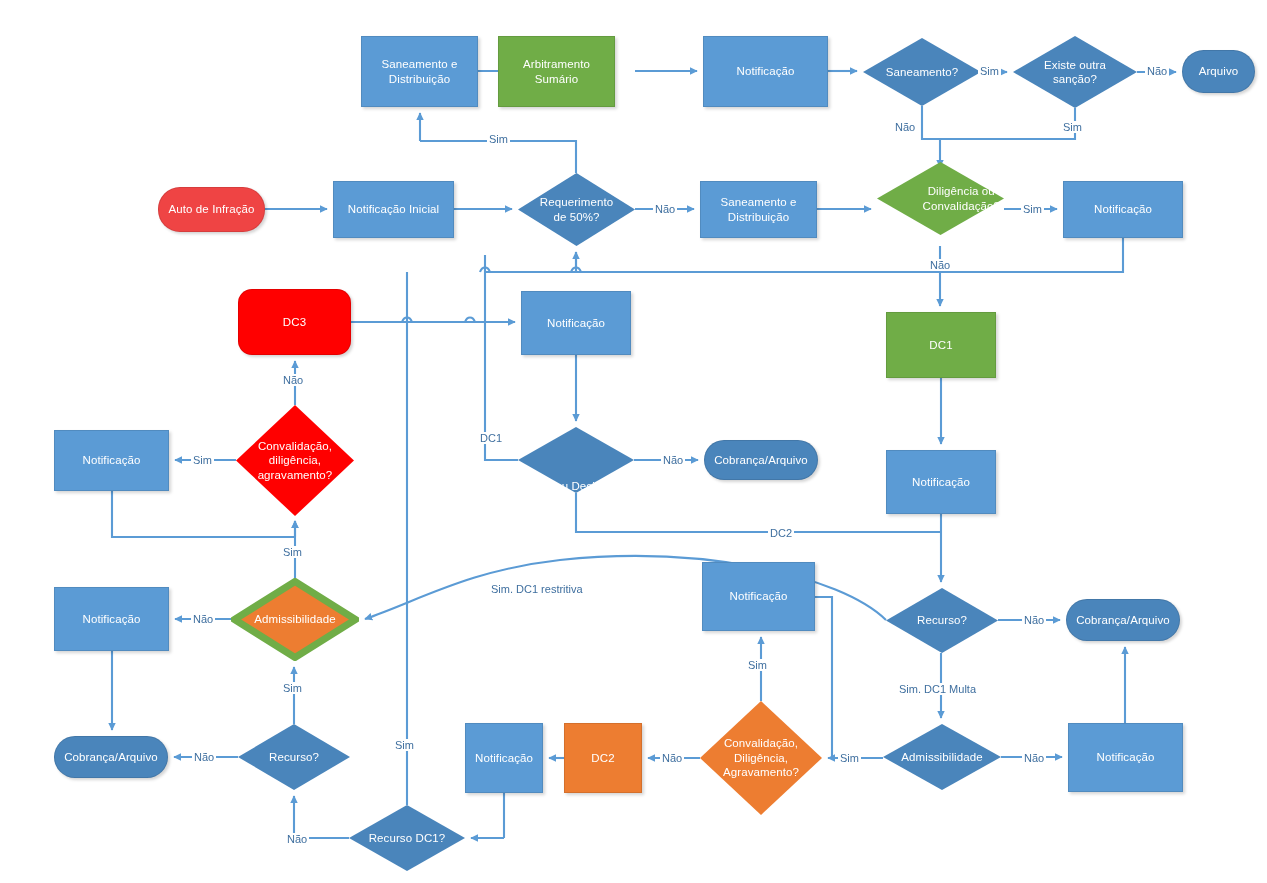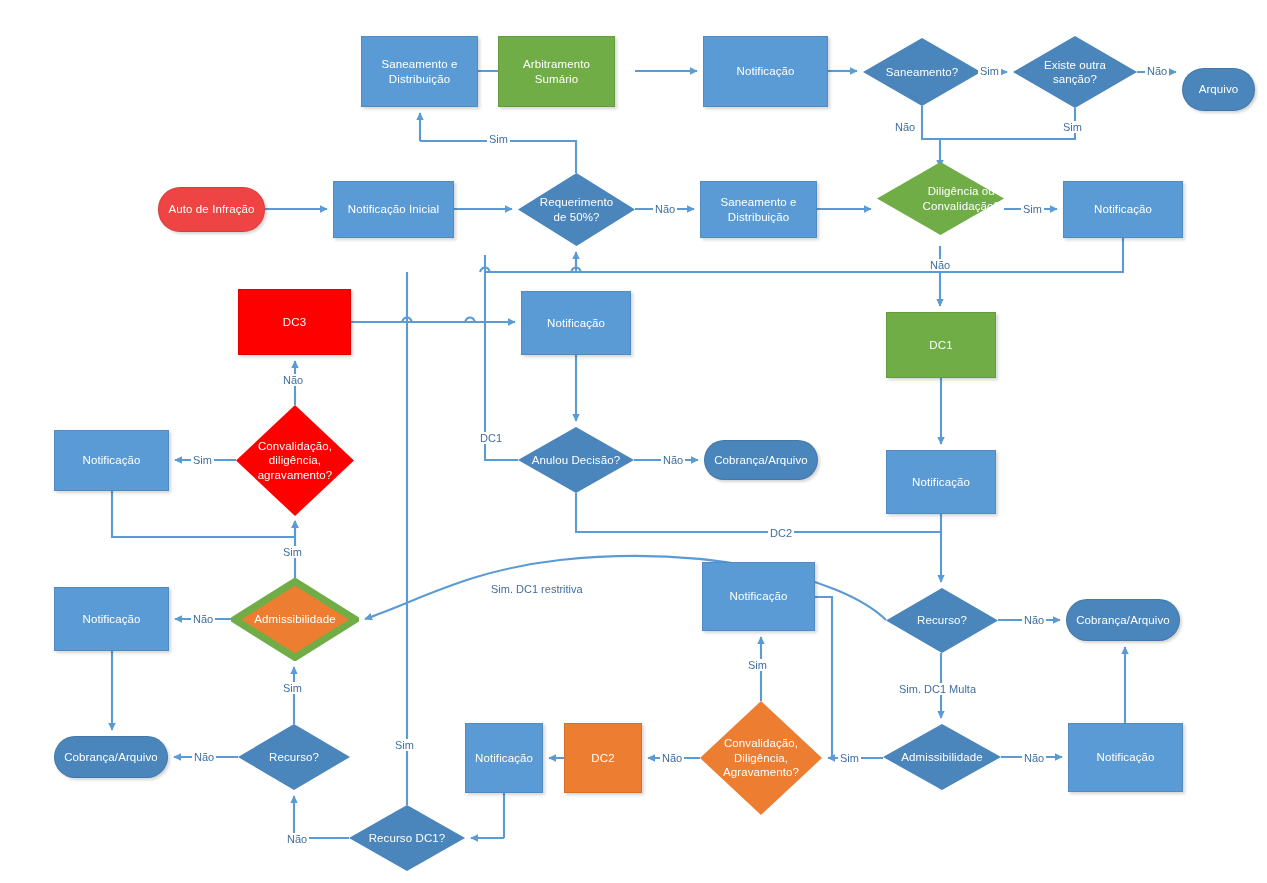--- a/index.html
+++ b/index.html
@@ -232,21 +232,21 @@
       </div>
       <div class="node shape-diamond" style="left: 1013px; top: 36px; width: 124px; height: 72px;">
         <span class="dmd">
           <svg viewBox="0 0 124 72" preserveAspectRatio="none">
             <polygon points="62,0 124,36 62,72 0,36" fill="#4A85BB"></polygon>
           </svg>
         </span>
         <span class="lbl">Existe outra
 sanção?</span>
       </div>
-      <div class="node shape-round" style="left: 1182px; top: 50px; width: 73px; height: 43px; background: rgb(74, 133, 187); margin-top: 18px;">
+      <div class="node shape-round" style="left: 1182px; top: 50px; width: 73px; height: 43px; background: rgb(74, 133, 187);">
         <span class="lbl">Arquivo</span>
       </div>
       <div class="node shape-rect" style="left: 700px; top: 181px; width: 117px; height: 57px; background: rgb(91, 155, 213);">
         <span class="lbl">Saneamento e
 Distribuição</span>
       </div>
       <div class="node shape-diamond" style="left: 877px; top: 162px; width: 127px; height: 73px; justify-content: flex-end;">
         <span class="dmd">
           <svg viewBox="0 0 127 73" preserveAspectRatio="none">
             <polygon points="63.5,0 127,36.5 63.5,73 0,36.5" fill="#70AD47"></polygon>
@@ -257,40 +257,40 @@
       </div>
       <div class="node shape-rect" style="left: 1063px; top: 181px; width: 120px; height: 57px; background: rgb(91, 155, 213);">
         <span class="lbl">Notificação</span>
       </div>
       <div class="node shape-rect" style="left: 886px; top: 312px; width: 110px; height: 66px; background: rgb(112, 173, 71);">
         <span class="lbl">DC1</span>
       </div>
       <div class="node shape-rect" style="left: 886px; top: 450px; width: 110px; height: 64px; background: rgb(91, 155, 213);">
         <span class="lbl">Notificação</span>
       </div>
-      <div class="node shape-rect" style="left: 238px; top: 289px; width: 113px; height: 66px; background: rgb(255, 0, 0);">
+      <div class="node shape-rect" style="left: 238px; top: 289px; width: 113px; height: 66px; background: rgb(255, 0, 0); border-radius: 14px;">
         <span class="lbl">DC3</span>
       </div>
       <div class="node shape-diamond" style="left: 236px; top: 405px; width: 118px; height: 111px;">
         <span class="dmd">
           <svg viewBox="0 0 118 111" preserveAspectRatio="none">
             <polygon points="59,0 118,55.5 59,111 0,55.5" fill="#FF0000"></polygon>
           </svg>
         </span>
         <span class="lbl">Convalidação,
 diligência,
 agravamento?</span>
       </div>
       <div class="node shape-rect" style="left: 54px; top: 430px; width: 115px; height: 61px; background: rgb(91, 155, 213);">
         <span class="lbl">Notificação</span>
       </div>
       <div class="node shape-rect" style="left: 521px; top: 291px; width: 110px; height: 64px; background: rgb(91, 155, 213);">
         <span class="lbl">Notificação</span>
       </div>
-      <div class="node shape-diamond" style="left: 518px; top: 427px; width: 116px; height: 66px;">
+      <div class="node shape-diamond" style="left: 518px; top: 427px; width: 116px; height: 66px; align-items: flex-end;">
         <span class="dmd">
           <svg viewBox="0 0 116 66" preserveAspectRatio="none">
             <polygon points="58,0 116,33 58,66 0,33" fill="#4A85BB"></polygon>
           </svg>
         </span>
         <span class="lbl">Anulou Decisão?</span>
       </div>
       <div class="node shape-round" style="left: 704px; top: 440px; width: 114px; height: 40px; background: rgb(74, 133, 187);">
         <span class="lbl">Cobrança/Arquivo</span>
       </div>

